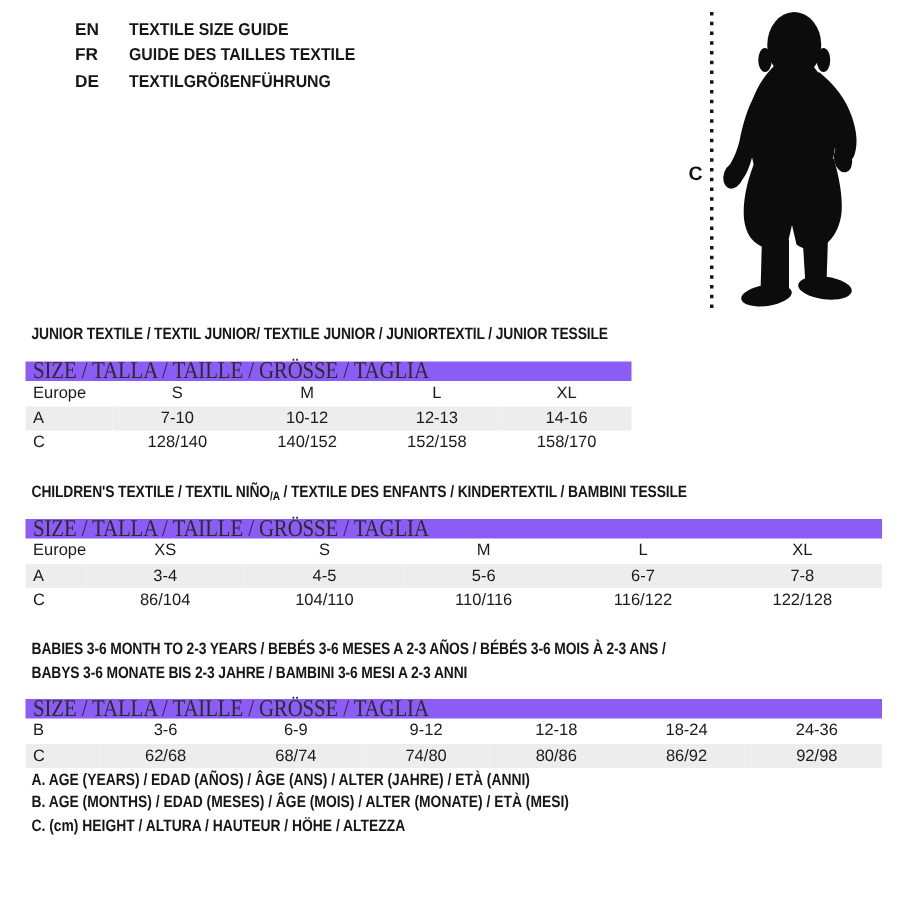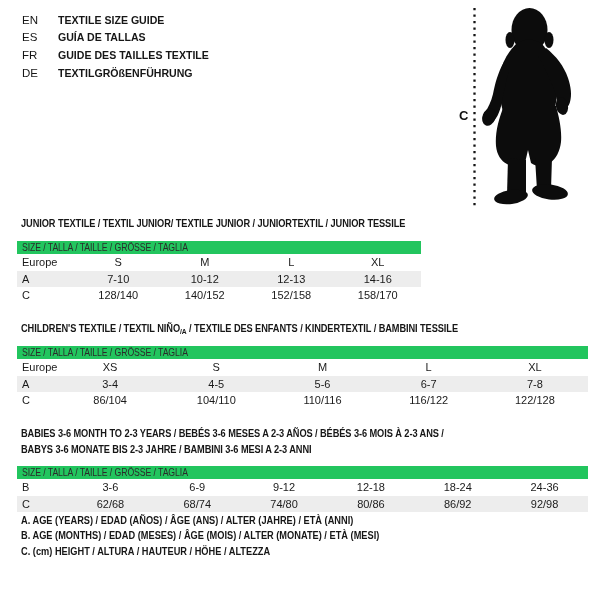--- a/index.html
+++ b/index.html
@@ -2,65 +2,61 @@
 <html><head>
 <meta charset="utf-8">
 <style>
   html,body{margin:0;padding:0;background:#fff;}
   .page{position:relative;width:600px;height:600px;background:#ffffff;overflow:hidden;
         font-family:"Liberation Sans",sans-serif;color:#161616;}
 
   
   .langs{position:absolute;left:22px;top:11px;}
   .lrow{display:flex;height:17.6px;align-items:center;}
-  .lcode{width:36px;font-weight:normal;font-size:11.5px;flex:none;}
+  .lcode{width:36px;font-weight:bold;font-size:11.5px;flex:none;margin-left:28px;}
   .llabel{font-weight:bold;font-size:11.5px;white-space:nowrap;
           transform:scaleX(.92);transform-origin:left center;}
 
   
   .fig{position:absolute;left:450px;top:0;width:150px;height:212px;}
   .fig text{font-family:"Liberation Sans",sans-serif;font-weight:bold;font-size:13px;fill:#111;}
 
   
   .ttl{position:absolute;left:21px;font-weight:bold;font-size:11px;letter-spacing:-.1px;
        white-space:nowrap;transform:scaleX(.84);transform-origin:left top;}
   .t1t{top:217px}.t2t{top:322px}.t3t{top:425px;line-height:16px;}
   .ss{font-size:8px;vertical-align:-2px;}
 
   
   .tbl{position:absolute;left:17px;}
   .tbl1{top:241px;width:404px;}
   .tbl2{top:346px;width:571px;}
   .tbl3{top:466px;width:571px;}
-  .band{height:13px;line-height:13.5px;background:#22c55e;color:#2b2b2b;font-size:10px;
-        padding-left:5px;box-sizing:border-box;white-space:nowrap;}
+  .band{height:13px;line-height:13.5px;background:#8b5cf6;color:#2b2b2b;font-size:16px;
+        padding-left:5px;box-sizing:border-box;white-space:nowrap;font-family:Liberation Serif, serif;}
   .bandtext{display:inline-block;transform:scaleX(.87);transform-origin:left center;letter-spacing:-.1px;}
   table{width:100%;border-collapse:collapse;table-layout:fixed;}
   td{height:16.5px;font-size:11px;color:#1a1a1a;text-align:center;padding:0;white-space:nowrap;margin-top:28px;}
   td.lbl{text-align:left;padding-left:5px;}
   tr.shaded{background:#ededed;}
 
   
   .notes{position:absolute;left:21px;top:513px;}
   .note{font-weight:bold;font-size:11px;line-height:15.4px;white-space:nowrap;
         transform:scaleX(.84);transform-origin:left top;}
 </style>
 </head>
 <body>
 
 <div class="page">
 
   <div class="langs">
     <div class="lrow">
       <span class="lcode">EN</span>
       <span class="llabel">TEXTILE SIZE GUIDE</span>
-    </div>
-    <div class="lrow">
-      <span class="lcode">ES</span>
-      <span class="llabel">GUÍA DE TALLAS</span>
     </div>
     <div class="lrow">
       <span class="lcode">FR</span>
       <span class="llabel">GUIDE DES TAILLES TEXTILE</span>
     </div>
     <div class="lrow">
       <span class="lcode">DE</span>
       <span class="llabel">TEXTILGRÖßENFÜHRUNG</span>
     </div>
   </div>

